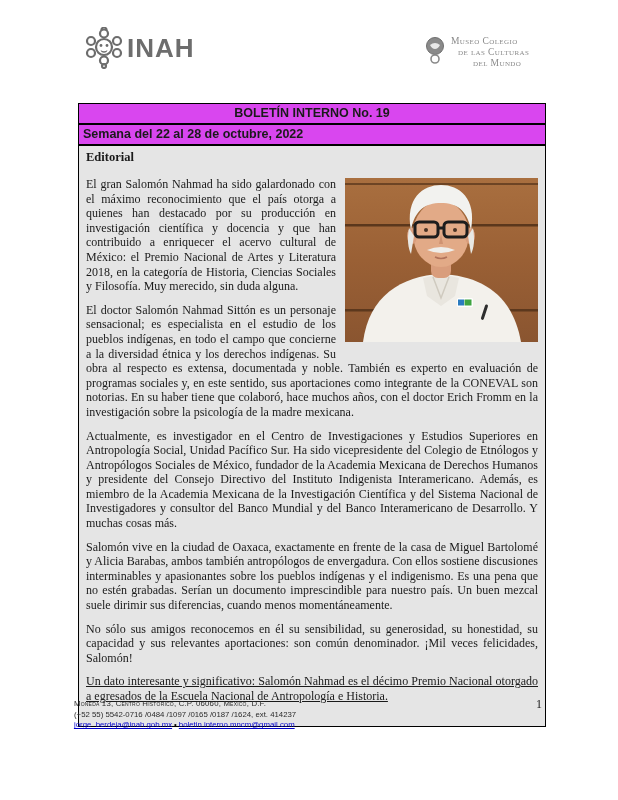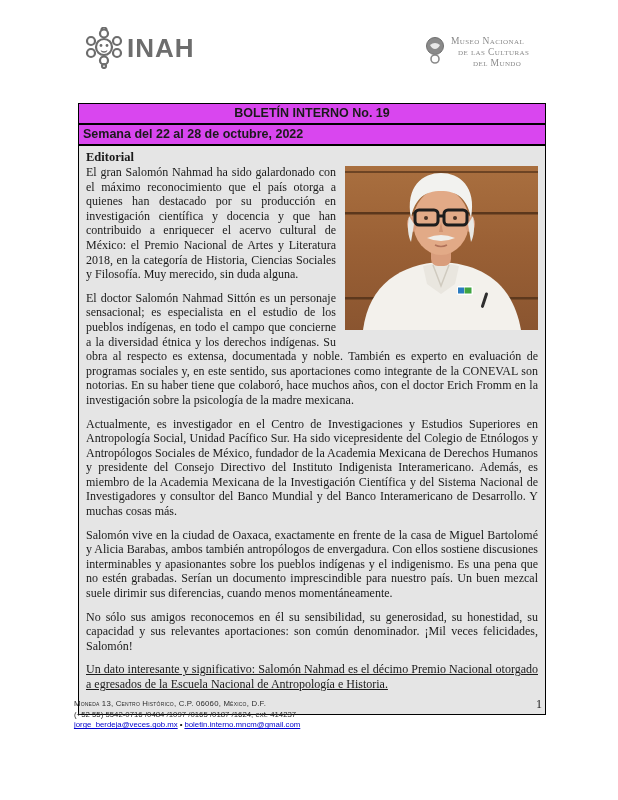--- a/index.html
+++ b/index.html
@@ -20,21 +20,21 @@
   
   .doc-table{position:absolute;left:78px;top:103px;width:468px;border:1px solid #000;
     box-sizing:border-box;background:#d946ef;}
   .row-title{border-bottom:2px solid #000;text-align:center;
     font-family:"Liberation Sans",sans-serif;font-weight:bold;font-size:12.5px;
     padding:2px 2px 3px;}
   .row-week{border-bottom:2px solid #000;
     font-family:"Liberation Sans",sans-serif;font-weight:bold;font-size:12.5px;
     padding:2px 4px 3px;text-align:left;}
   .row-editorial{background:#e5e5e5;padding:4px 7px 6px;min-height:520px;box-sizing:border-box;}
-  .row-editorial h3{margin:0 0 0 0;font-size:12.5px;font-weight:bold;
+  .row-editorial h3{margin:0 0 12px 0;font-size:12.5px;font-weight:bold;
     font-family:"Liberation Serif",serif;}
   .row-editorial p{margin:0 0 9px 0;font-size:12px;line-height:14.6px;
     text-align:justify;}
   .row-editorial p:last-child{margin-bottom:16px;text-decoration:underline;}
   .photo{float:right;width:193px;height:164px;margin:1px 0 5px 9px;display:block;}
   
   .footer{position:absolute;left:74px;top:699px;width:400px;
     font-family:"Liberation Sans",sans-serif;font-size:7.8px;line-height:10.6px;color:#2b2b2b;}
   .footer .addr{font-variant:small-caps;letter-spacing:.2px;}
   .footer a{color:#0000cc;text-decoration:underline;}
@@ -70,21 +70,21 @@
   </div>
 
   <div class="mncm-logo">
     <svg width="22" height="30" viewBox="0 0 22 30">
       <circle cx="11" cy="10" r="8.5" fill="#8a8a8a"></circle>
       <circle cx="11" cy="10" r="8.5" fill="none" stroke="#6f6f6f" stroke-width="1"></circle>
       <path d="M6 9 q5 -4 10 0 q-2 4 -5 4 q-3 0 -5 -4 Z" fill="#e8e8e8"></path>
       <circle cx="11" cy="23" r="4" fill="none" stroke="#8a8a8a" stroke-width="1.6"></circle>
     </svg>
     <div class="mncm-text">
-      <div class="l1">Museo Nacional</div>
+      <div class="l1">Museo Colegio</div>
       <div class="l2">de las Culturas</div>
       <div class="l3">del Mundo</div>
     </div>
   </div>
 
   <div class="doc-table">
     <div class="row-title">BOLETÍN INTERNO No. 19</div>
     <div class="row-week">Semana del 22 al 28 de octubre, 2022</div>
     <div class="row-editorial">
       <h3>Editorial</h3>
@@ -139,18 +139,18 @@
       <p>Salomón vive en la ciudad de Oaxaca, exactamente en frente de la casa de Miguel Bartolomé y Alicia Barabas, ambos también antropólogos de envergadura. Con ellos sostiene discusiones interminables y apasionantes sobre los pueblos indígenas y el indigenismo. Es una pena que no estén grabadas. Serían un documento imprescindible para nuestro país. Un buen mezcal suele dirimir sus diferencias, cuando menos momentáneamente.</p>
       <p>No sólo sus amigos reconocemos en él su sensibilidad, su generosidad, su honestidad, su capacidad y sus relevantes aportaciones: son común denominador. ¡Mil veces felicidades, Salomón!</p>
       <p>Un dato interesante y significativo: Salomón Nahmad es el décimo Premio Nacional otorgado a egresados de la Escuela Nacional de Antropología e Historia.</p>
     </div>
   </div>
 
   <div class="footer">
     <div class="addr">Moneda 13, Centro Histórico, C.P. 06060, México, D.F.</div>
     <div>(+52 55) 5542-0716 /0484 /1097 /0165 /0187 /1624, ext. 414237</div>
     <div>
-      <a href="#">jorge_berdeja@veces.gob.mx</a><span class="sep">•</span><a href="#">boletin.interno.mncm@gmail.com</a>
+      <a href="#">jorge_berdeja@inah.gob.mx</a><span class="sep">•</span><a href="#">boletin.interno.mncm@gmail.com</a>
     </div>
   </div>
   <div class="page-num">1</div>
 
 </div>
 
 </body></html>

